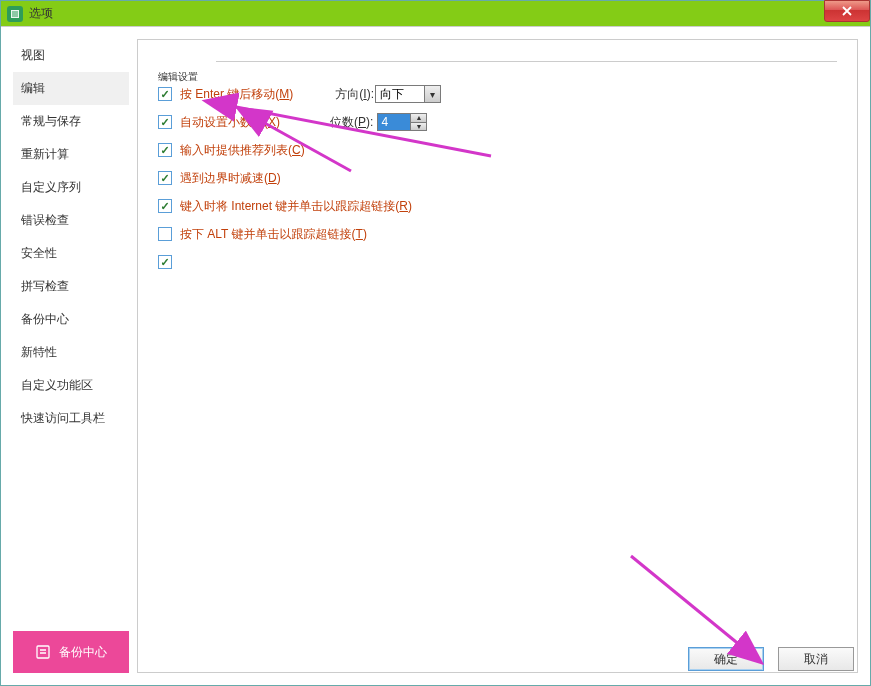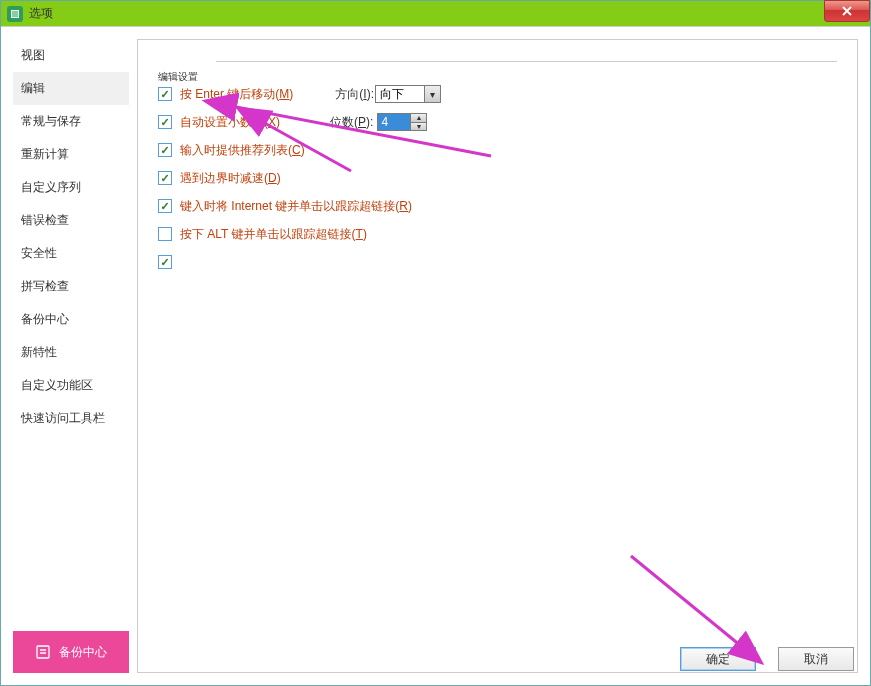--- a/index.html
+++ b/index.html
@@ -31,21 +31,21 @@
 .opt-label u { text-decoration:underline; }
 .sub-label { margin-left:42px; color:#333; }
 .combo { width:66px; height:18px; border:1px solid #7a7a7a; background:#fff; display:inline-flex; align-items:center; padding-left:4px; margin-left:1px; position:relative; cursor:pointer;text-align:center; }
 .combo-caret { position:absolute; right:0; top:0; width:16px; height:100%; background:linear-gradient(180deg,#eee,#ccc); border-left:1px solid #7a7a7a; display:flex; align-items:center; justify-content:center; }
 .combo-caret::after{ content:"▾"; font-size:10px; color:#333; }
 .spinner { width:50px; height:18px; border:1px solid #7a7a7a; margin-left:4px; position:relative; display:inline-flex; align-items:center; }
 .spinner input { width:32px; height:100%; border:none; outline:none; background:#3a8bd8; color:#fff; padding-left:3px; font-size:12px; }
 .spin-btns { position:absolute; right:0; top:0; width:16px; height:100%; display:flex; flex-direction:column; }
 .spin-btns div { flex:1; background:linear-gradient(180deg,#eee,#ccc); border-left:1px solid #7a7a7a; display:flex; align-items:center; justify-content:center; font-size:7px; cursor:pointer; line-height:1; color:#333; }
 .spin-btns div:first-child{ border-bottom:1px solid #7a7a7a; }
-.footer { position:absolute; bottom:14px; right:16px; display:flex; gap:22px; }
+.footer { position:absolute; bottom:14px; right:16px; display:flex; gap:14px; }
 .dlg-btn { width:76px; height:24px; border:1px solid #999; background:linear-gradient(180deg,#fafafa,#e8e8e8); display:flex; align-items:center; justify-content:center; cursor:pointer; font-size:12px; color:#333; }
 .dlg-btn.primary { border:1px solid #5a9ed8; box-shadow:0 0 0 1px #a8d0f0 inset; }
 .arrow { position:absolute; pointer-events:none; }
 .arrow svg { overflow:visible; }
 </style>
 </head>
 <body>
 
 <div class="backdrop"></div>
 <div class="window">

